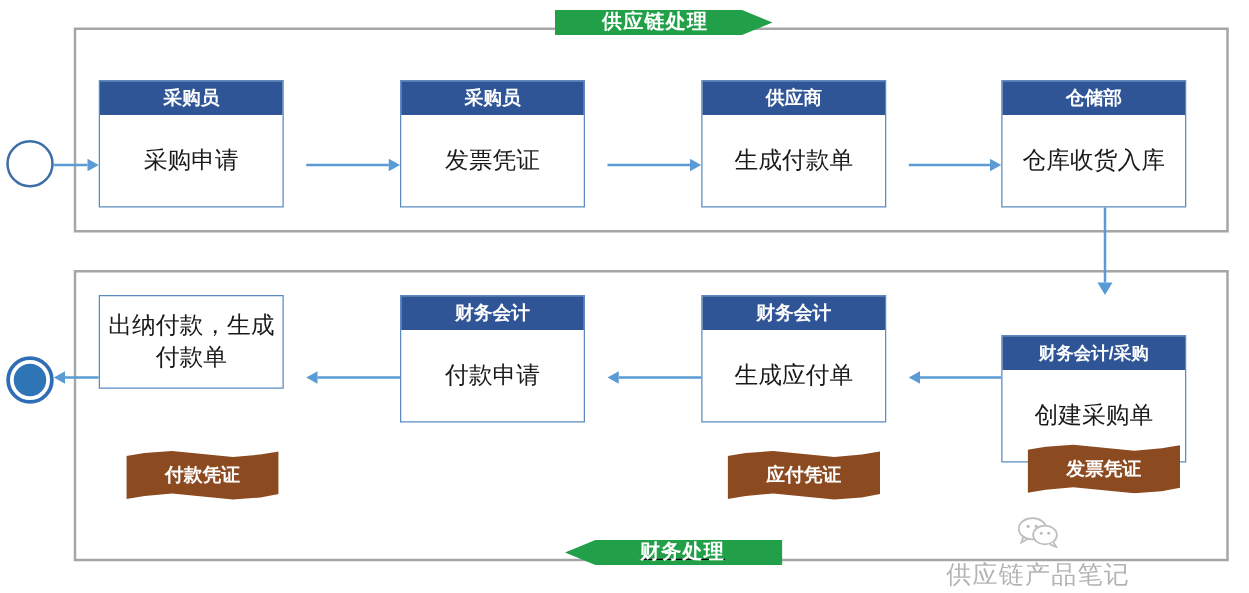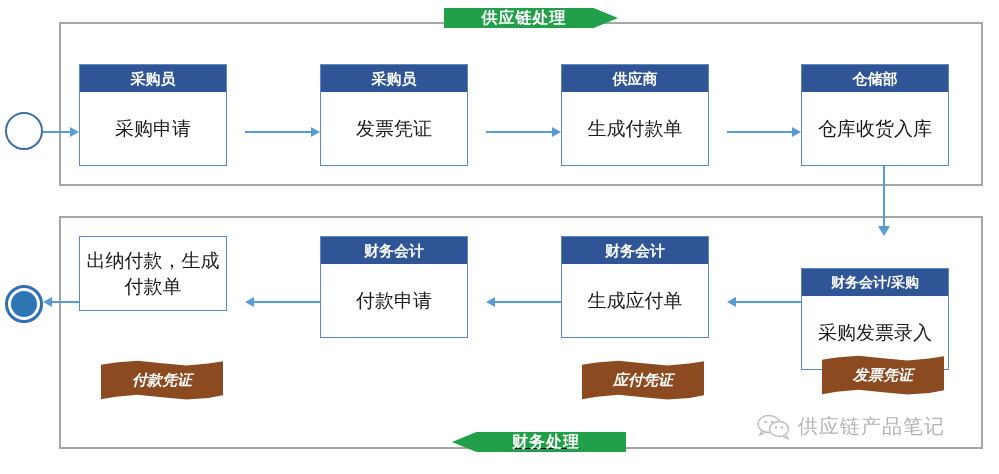--- a/index.html
+++ b/index.html
@@ -55,27 +55,27 @@
   .arrow{position:absolute;width:0;height:0;}
   .arrow-right{border-top:5px solid transparent;border-bottom:5px solid transparent;border-left:9px solid #5b9bd5;}
   .arrow-left{border-top:5px solid transparent;border-bottom:5px solid transparent;border-right:9px solid #5b9bd5;}
   .arrow-down{border-left:6px solid transparent;border-right:6px solid transparent;border-top:10px solid #5b9bd5;}
 
   
   .ribbon{position:absolute;width:122px;height:40px;display:flex;align-items:center;justify-content:center;}
   .ribbon .shape{position:absolute;left:0;top:0;width:100%;height:100%;background:#8c4a20;
     -webkit-clip-path:polygon(0 12%,12% 6%,30% 2%,50% 8%,70% 14%,88% 9%,100% 3%,100% 88%,88% 95%,70% 99%,50% 93%,30% 87%,12% 92%,0 98%);
     clip-path:polygon(0 12%,12% 6%,30% 2%,50% 8%,70% 14%,88% 9%,100% 3%,100% 88%,88% 95%,70% 99%,50% 93%,30% 87%,12% 92%,0 98%);}
-  .ribbon span{position:relative;color:#ffffff;font-size:15px;font-weight:bold;z-index:2;font-style:italic;}
+  .ribbon span{position:relative;color:#ffffff;font-size:15px;font-weight:bold;z-index:2;}
   #ribbon-0{left:101px;top:360px;}
   #ribbon-1{left:582px;top:360px;}
   #ribbon-2{left:822px;top:355px;}
 
   
-  #watermark{position:absolute;left:757px;top:413px;display:flex;align-items:center;gap:7px;}
+  #watermark{position:absolute;left:757px;top:413px;display:flex;align-items:center;gap:7px;flex-direction:column;}
   #watermark .wm-text{color:#b3b3b3;font-size:20px;letter-spacing:1px;}
   #watermark svg{display:block;}
 </style>
 </head>
 <body>
 
 <div id="canvas">
 
   <div class="pool" id="pool-top"></div>
   <div class="pool" id="pool-bottom"></div>
@@ -141,21 +141,21 @@
   <div class="task" id="task-5">
     <div class="hdr">财务会计</div>
     <div class="body">付款申请</div>
   </div>
   <div class="task" id="task-6">
     <div class="hdr">财务会计</div>
     <div class="body">生成应付单</div>
   </div>
   <div class="task" id="task-7">
     <div class="hdr">财务会计/采购</div>
-    <div class="body">采购发票录入</div>
+    <div class="body">创建采购单</div>
   </div>
 
   <div class="ribbon" id="ribbon-0">
     <div class="shape"></div>
     <span>付款凭证</span>
   </div>
   <div class="ribbon" id="ribbon-1">
     <div class="shape"></div>
     <span>应付凭证</span>
   </div>

